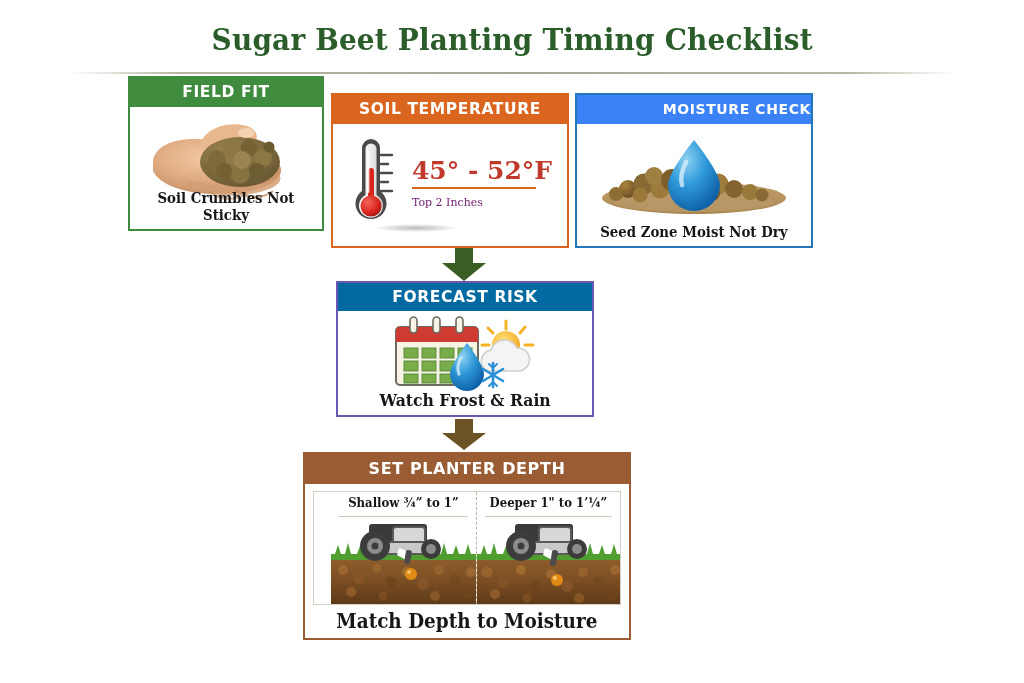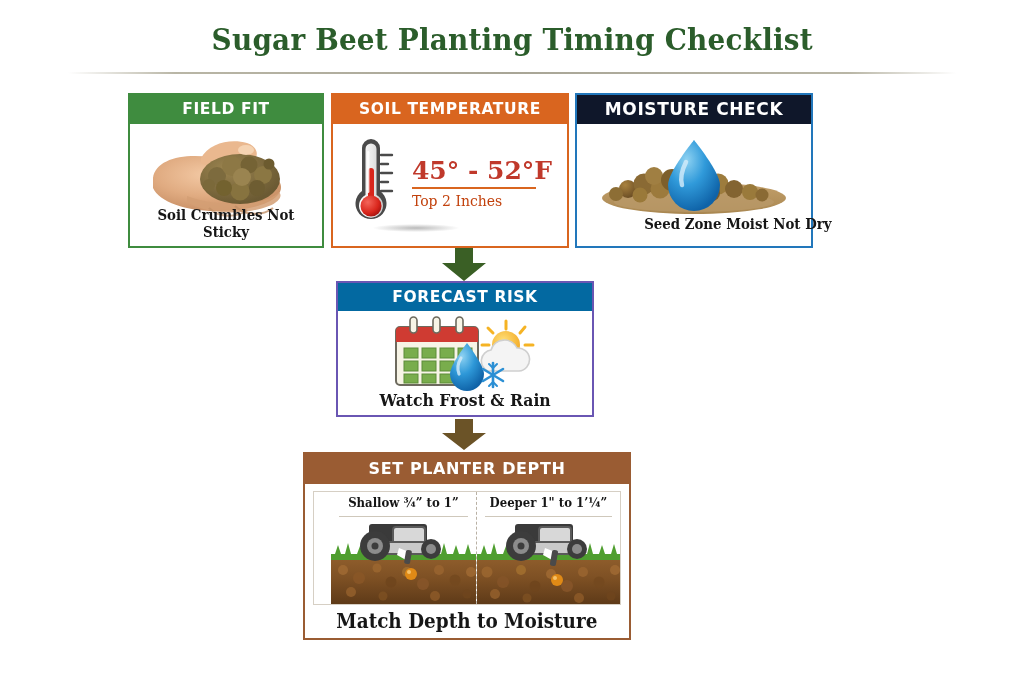--- a/index.html
+++ b/index.html
@@ -71,21 +71,21 @@
     color: #161616;
   }
   .caption-sq {
     display: inline-block;
     transform: scaleX(0.92);
   }
 
   
   #card-field-fit {
     left: 128px;
-    top: 93px;
+    top: 76px;
     width: 196px;
     height: 155px;
     border-color: #3f8c3f;
   }
   #card-field-fit .card-header {
     height: 29px;
     line-height: 29px;
     font-size: 15.5px;
     background: #3f8c3f;
   }
@@ -136,22 +136,22 @@
     transform-origin: left center;
   }
   .temp-underline {
     width: 124px;
     height: 1.5px;
     background: #d9651f;
     margin: 4px 0 3px 0;
   }
   .temp-sub {
     font-family: "DejaVu Serif", serif;
-    font-size: 14px;
-    color: #c2410c;
+    font-size: 11px;
+    color: #701a75;
     white-space: nowrap;
     transform: scaleX(0.95);
     transform-origin: left center;
   }
   .temp-shadow {
     position: absolute;
     left: 40px;
     top: 100px;
     width: 86px;
     height: 8px;
@@ -163,25 +163,26 @@
   #card-moisture {
     left: 575px;
     top: 93px;
     width: 238px;
     height: 155px;
     border-color: #2277bb;
   }
   #card-moisture .card-header {
     height: 29px;
     line-height: 29px;
-    font-size: 17px;
-    background: #0f172a;
+    font-size: 14px;
+    background: #3b82f6;
+    text-align: right;
   }
   #card-moisture .card-body { height: 122px; }
-  #card-moisture .card-caption { bottom: 14px; font-size: 14.5px; margin-left: 44px; }
+  #card-moisture .card-caption { bottom: 6px; font-size: 14.5px; }
 
   
   #card-forecast {
     left: 336px;
     top: 281px;
     width: 258px;
     height: 136px;
     border-color: #6a56b3;
   }
   #card-forecast .card-header {

